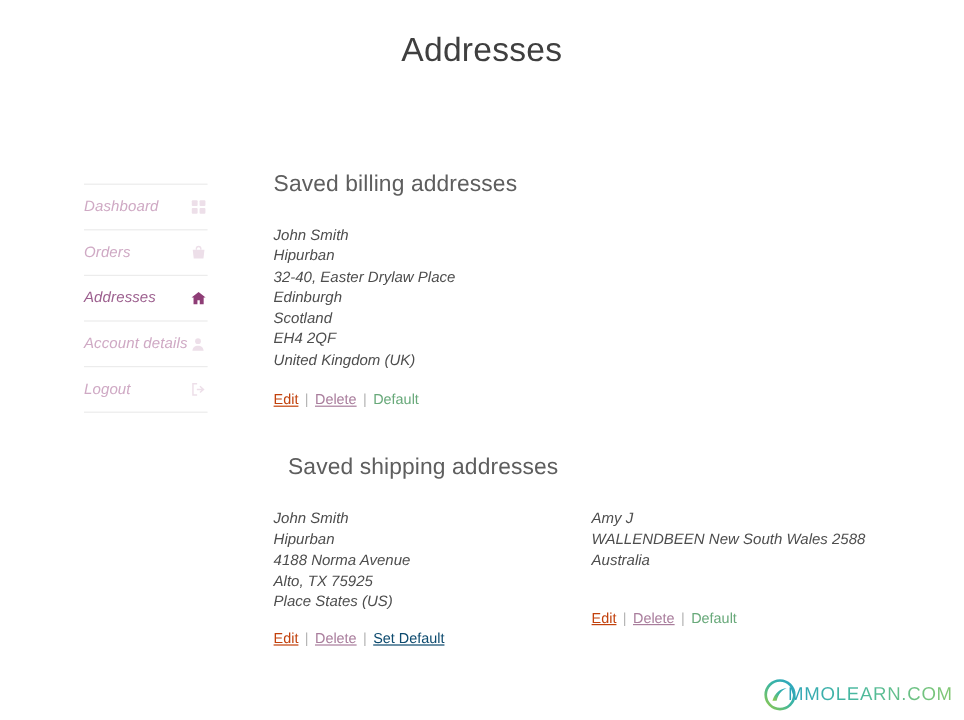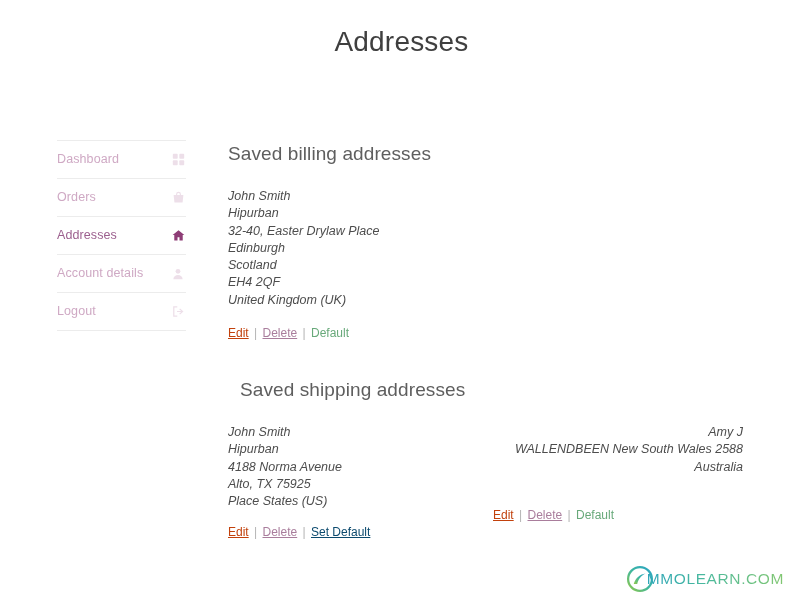--- a/index.html
+++ b/index.html
@@ -43,23 +43,24 @@
   .content {
     position: absolute;
     top: 0;
     left: 228px;
     width: 545px;
   }
 
   
   .nav-list {
     list-style: none;
-    margin: 4px;
+    margin: 17px;
     padding: 0;
     border-top: 1px solid #ececec;
+    font-style: italic;
   }
   .nav-item {
     border-bottom: 1px solid #ececec;
     height: 37px;
     display: flex;
     align-items: center;
     justify-content: space-between;
     cursor: pointer;
   }
   .nav-label {
@@ -125,28 +126,28 @@
   }
 
   
   .billing-heading { position: absolute; top: 7px;  left: 0; }
   .billing-addr    { position: absolute; top: 52px; left: 0; }
   .billing-actions { position: absolute; top: 190px; left: 0; }
 
   
   .shipping-heading { position: absolute; top: 243px; left: 0; margin-left: 12px; }
   .ship-col-1 { position: absolute; top: 288px; left: 0;   width: 250px; }
-  .ship-col-2 { position: absolute; top: 288px; left: 265px; width: 250px; text-align: right; }
+  .ship-col-2 { position: absolute; top: 288px; left: 265px; width: 250px; }
   .ship-actions-1 { position: absolute; top: 389px; left: 0; }
   .ship-actions-2 { position: absolute; top: 372px; left: 265px; }
 
   
   .watermark {
     position: absolute;
-    right: 19px;
+    right: 9px;
     bottom: 7px;
     display: flex;
     align-items: center;
     gap: 0;
     opacity: 0.95;
   }
   .watermark-mark { width: 28px; height: 28px; display: block; }
   .watermark-text {
     font-size: 15.5px;
     letter-spacing: 0.6px;

